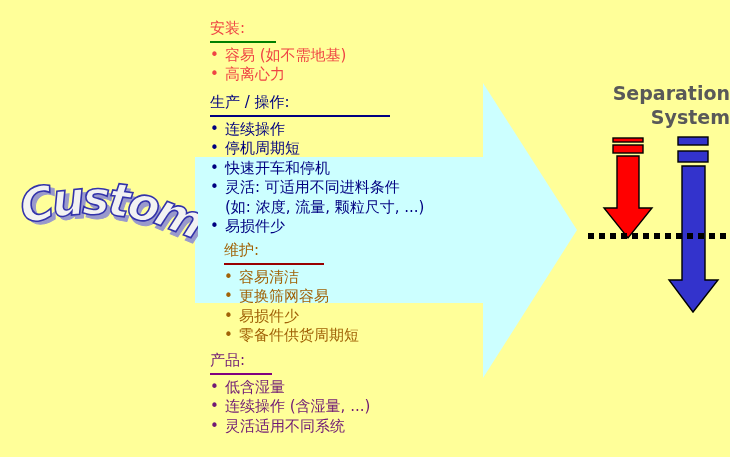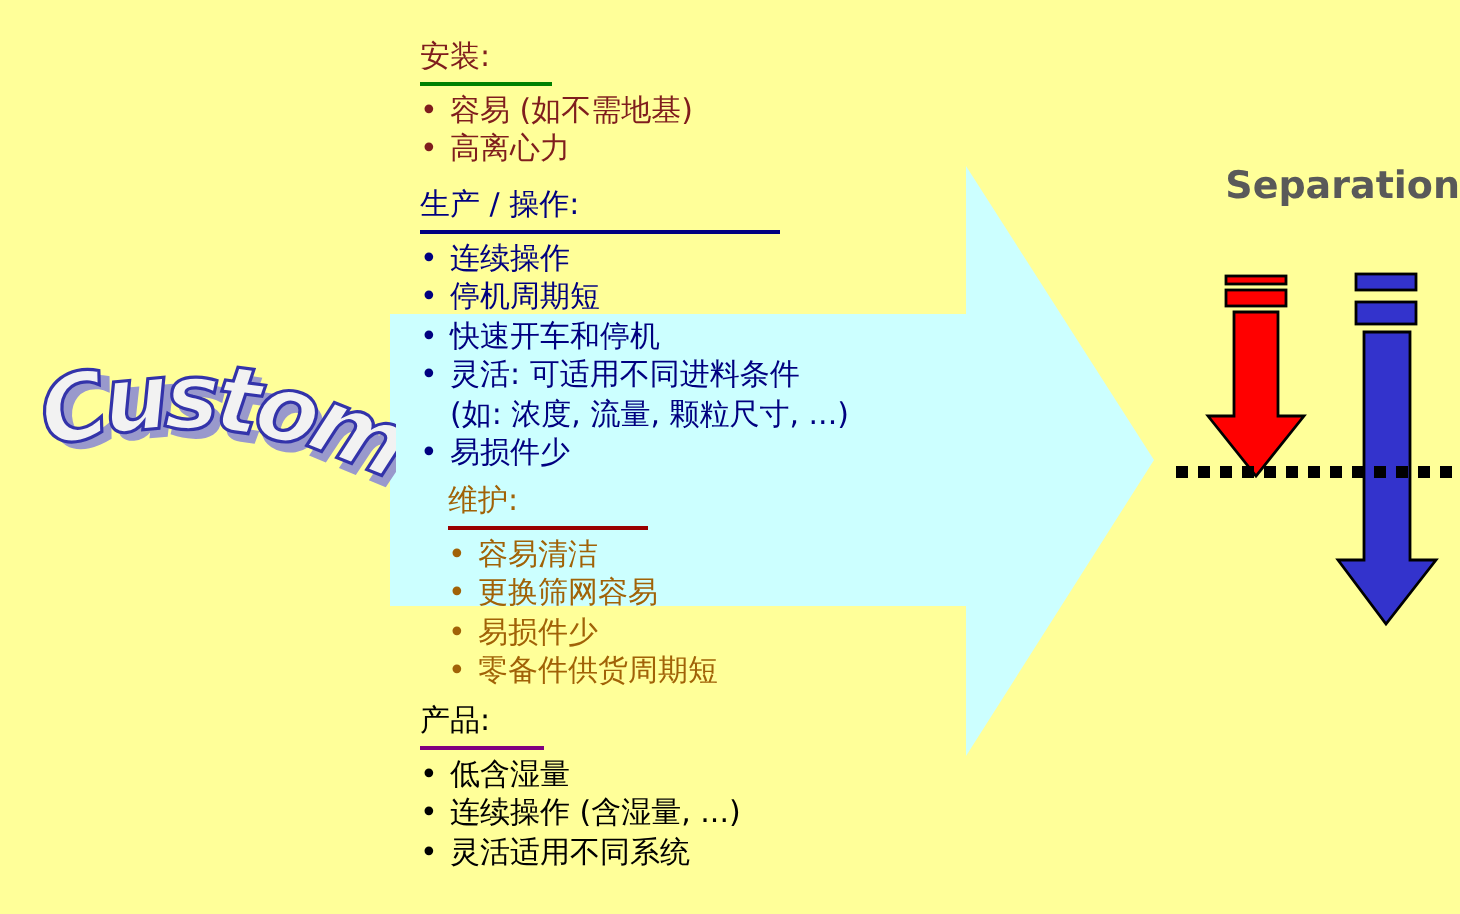--- a/index.html
+++ b/index.html
@@ -61,33 +61,33 @@
     display: inline-block;
     width: 15px;
   }
   .cont-line {
     font-size: 15px;
     display: block;
     padding-left: 15px;
   }
 
   
-  #sec-install { left: 210px; top: 18px; color: #7f1d1d; }
+  #sec-install { left: 210px; top: 18px; color: #ef4444; }
   #sec-install .sec-head-rule { background: #008000; width: 66px; }
 
   
   #sec-operation { left: 210px; top: 92px; color: #000080; }
   #sec-operation .sec-head-rule { background: #000080; width: 180px; }
 
   
   #sec-maintenance { left: 224px; top: 240px; color: #a16207; }
   #sec-maintenance .sec-head-rule { background: #990000; width: 100px; }
 
   
-  #sec-product { left: 210px; top: 350px; color: #000000; }
+  #sec-product { left: 210px; top: 350px; color: #701a75; }
   #sec-product .sec-head-rule { background: #800080; width: 62px; }
 
   
   #separation-title {
     position: absolute;
     left: 575px;
     top: 82px;
     width: 155px;
     text-align: right;
     font-size: 19px;
@@ -159,20 +159,21 @@
   <div class="txt-block" id="sec-product">
     <div class="sec-head">产品:</div>
     <div class="sec-head-rule"></div>
     <span class="bullet-line"><span class="b">•</span><span>低含湿量</span></span>
     <span class="bullet-line"><span class="b">•</span><span>连续操作 (含湿量, ...)</span></span>
     <span class="bullet-line"><span class="b">•</span><span>灵活适用不同系统</span></span>
   </div>
 
   <div id="separation-title">
     <div>Separation</div>
+    <div>System</div>
   </div>
 
   <svg id="system-graphic" viewBox="0 0 155 190">
 
     <rect x="38" y="8" width="30" height="4" fill="#FF0000" stroke="#000000" stroke-width="1.4"></rect>
     <rect x="38" y="15" width="30" height="8" fill="#FF0000" stroke="#000000" stroke-width="1.4"></rect>
 
     <polygon points="42,26 64,26 64,78 77,78 53,108 29,78 42,78" fill="#FF0000" stroke="#000000" stroke-width="1.4" stroke-linejoin="miter"></polygon>
 
     <rect x="103" y="7" width="30" height="8" fill="#3333CC" stroke="#000000" stroke-width="1.4"></rect>

